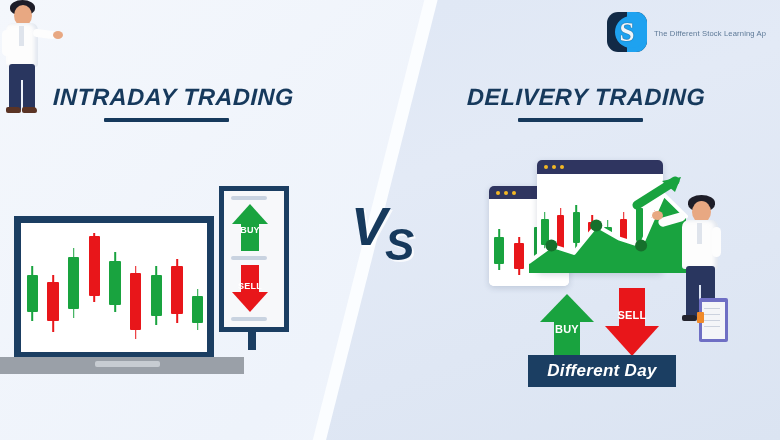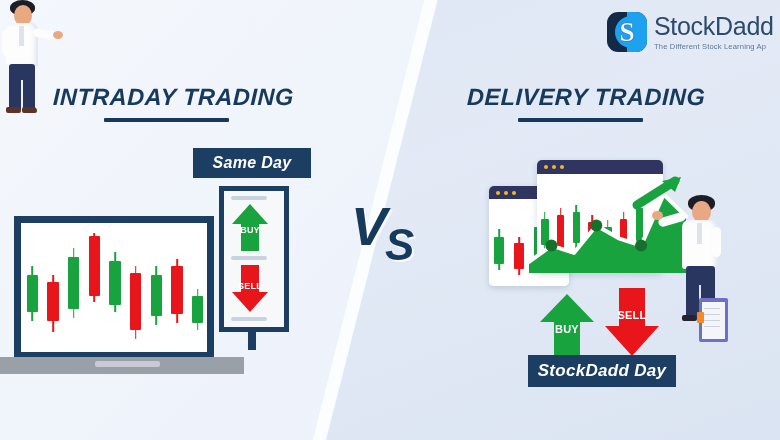--- a/index.html
+++ b/index.html
@@ -154,21 +154,20 @@
   <div class="bg-right"></div>
   <div class="bg-divider"></div>
 
   <div id="logo">
     <div class="logo-mark">
       <div class="half"></div>
       <div class="disc"></div>
       <div class="sglyph">S</div>
     </div>
     <div class="logo-text">
-      <div class="logo-name">StockDadd</div>
       <div class="logo-tag">The Different Stock Learning Ap</div>
     </div>
   </div>
 
   <div class="title" id="title-left">INTRADAY TRADING</div>
   <div class="title-rule" id="rule-left"></div>
   <div class="title" id="title-right">DELIVERY TRADING</div>
   <div class="title-rule" id="rule-right"></div>
 
   <div id="laptop">
@@ -222,21 +221,20 @@
     <div class="p-tie" style="left:19px;top:26px;width:5px;height:20px;"></div>
     <div class="p-arm" style="left:33px;top:30px;width:23px;height:8px;transform:rotate(8deg);"></div>
     <div class="p-hand" style="left:53px;top:31px;width:10px;height:8px;"></div>
     <div class="p-arm" style="left:2px;top:30px;width:9px;height:26px;"></div>
     <div class="p-legs" style="left:9px;top:64px;width:26px;height:46px;"></div>
     <div class="p-legsplit" style="left:21px;top:80px;height:30px;"></div>
     <div class="p-shoe" style="left:6px;top:107px;width:15px;height:6px;"></div>
     <div class="p-shoe" style="left:22px;top:107px;width:15px;height:6px;"></div>
   </div>
 
-  <div class="badge" id="badge-same">Same Day</div>
 
   <div id="phone">
     <div class="shell"></div>
     <div class="bar" style="top:10px;"></div>
     <div class="bar" style="top:70px;"></div>
     <div class="bar" style="top:131px;"></div>
 
     <div class="arrow arrow-up" id="phone-buy" style="left:13px;top:18px;width:36px;height:47px;">
       <div class="head" style="border-left-width:18px;border-right-width:18px;border-bottom-width:20px;border-bottom-color:#19a33f;"></div>
       <div class="shaft" style="left:9px;top:20px;width:18px;height:27px;background:#19a33f;"></div>
@@ -367,15 +365,15 @@
     <div class="shaft" style="left:14px;top:28px;width:26px;height:34px;background:#19a33f;"></div>
     <div class="lbl" style="top:29px;font-size:11px;">BUY</div>
   </div>
 
   <div class="arrow arrow-dn" id="right-sell" style="left:605px;top:288px;width:54px;height:68px;">
     <div class="shaft" style="left:14px;top:0px;width:26px;height:38px;background:#e8161a;"></div>
     <div class="head" style="top:38px;border-left-width:27px;border-right-width:27px;border-top-width:30px;border-top-color:#e8161a;"></div>
     <div class="lbl" style="top:21px;font-size:11px;">SELL</div>
   </div>
 
-  <div class="badge" id="badge-diff">StockDadd Day</div>
+  <div class="badge" id="badge-diff">Different Day</div>
 
 </div>
 
 </body></html>

